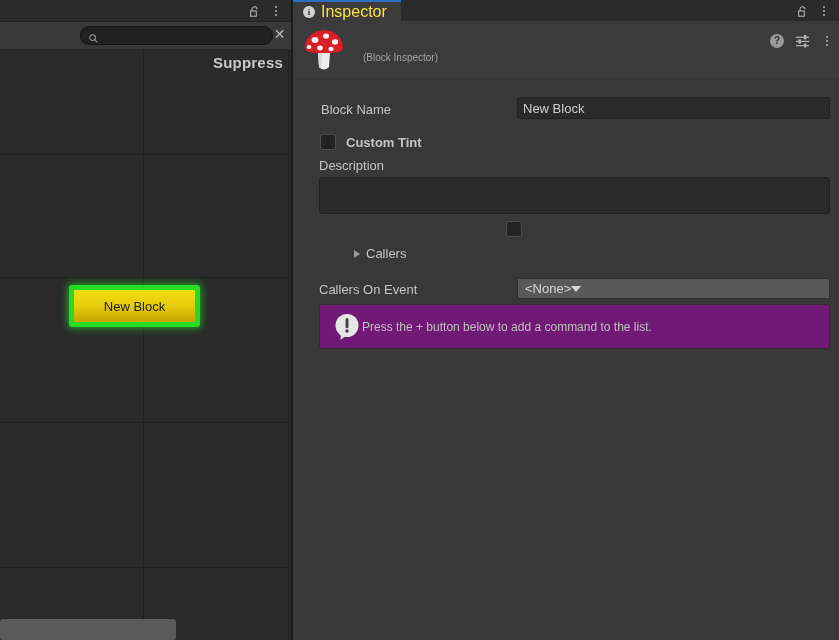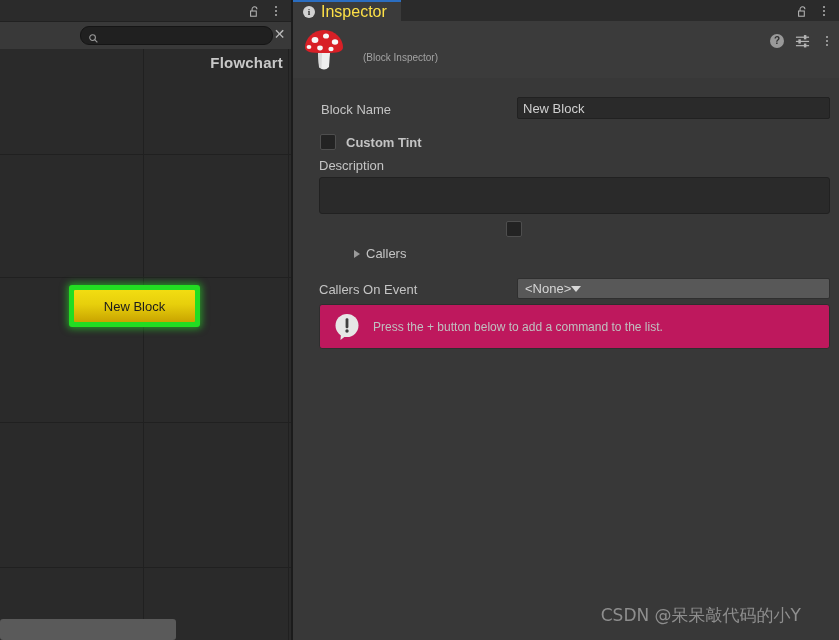--- a/index.html
+++ b/index.html
@@ -333,27 +333,26 @@
     cursor: pointer;
   }
   .tri-down {
     width: 0; height: 0;
     border-top: 6px solid #d8d8d8;
     border-left: 5px solid transparent;
     border-right: 5px solid transparent;
   }
   .helpbox {
     position: absolute;
-    background: #be185d;
+    background: #701a75;
     border: 1px solid #2e2e2e;
     border-radius: 3px;
     box-sizing: border-box;
     display: flex;
     align-items: center;
-    gap: 11px;
     padding: 0 12px;
   }
   .helpbox-text {
     color: #c0c0c0;
     font-size: 12px;
   }
   .bubble-icon { width: 30px; height: 30px; flex: 0 0 auto; }
 
   .watermark {
     position: absolute;
@@ -400,21 +399,21 @@
     </div>
 
     <div class="canvas">
       <div class="gridline-v" style="left:143px"></div>
       <div class="gridline-v" style="left:288px"></div>
       <div class="gridline-h" style="top:105px"></div>
       <div class="gridline-h" style="top:228px"></div>
       <div class="gridline-h" style="top:373px"></div>
       <div class="gridline-h" style="top:518px"></div>
 
-      <div class="flowchart-label">Flowchart</div>
+      <div class="flowchart-label">Suppress</div>
 
       <div class="block-node">
         <div class="block-node-inner">New Block</div>
       </div>
 
       <div class="hscroll-track">
         <div class="hscroll-thumb"></div>
       </div>
     </div>
   </div>
@@ -507,14 +506,13 @@
             <path d="M9 21 L8.5 28 L15.5 22.5 Z" fill="#e6e6e6"></path>
             <rect x="13.6" y="6.3" width="2.8" height="10" rx="1.2" fill="#3f3f3f"></rect>
             <circle cx="15" cy="19" r="1.7" fill="#3f3f3f"></circle>
           </svg>
         </span>
         <span class="helpbox-text">Press the + button below to add a command to the list.</span>
       </div>
     </div>
   </div>
 
-  <div class="watermark">CSDN @呆呆敲代码的小Y</div>
 </div>
 
 </body></html>

